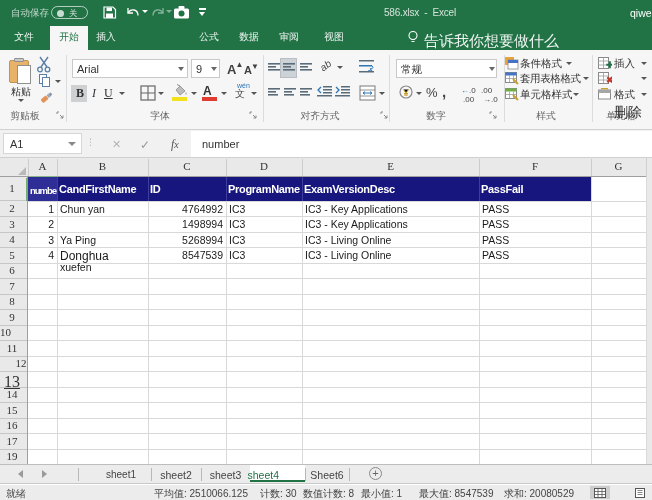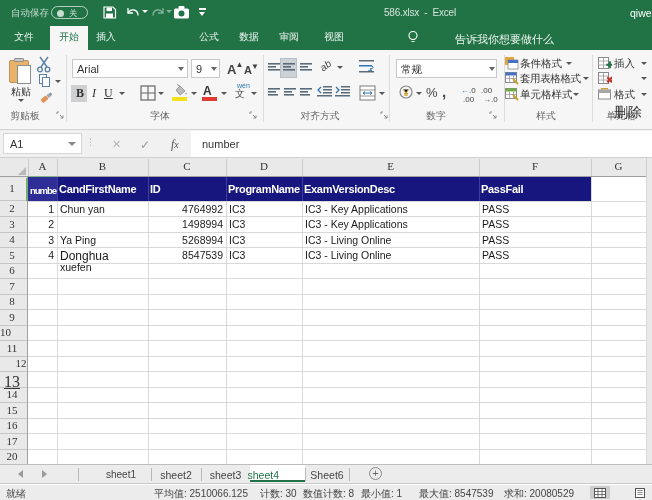--- a/index.html
+++ b/index.html
@@ -42,21 +42,21 @@
 <div class="abs" style="left:129.0px;top:31px;width:50px;text-align:center;font-size:9.8px;color:rgba(255,255,255,0.93);margin-top:26px;">页面布局</div>
 <div class="abs" style="left:194.0px;top:31px;width:30px;text-align:center;font-size:9.8px;color:rgba(255,255,255,0.93);">公式</div>
 <div class="abs" style="left:234.0px;top:31px;width:30px;text-align:center;font-size:9.8px;color:rgba(255,255,255,0.93);">数据</div>
 <div class="abs" style="left:274.0px;top:31px;width:30px;text-align:center;font-size:9.8px;color:rgba(255,255,255,0.93);">审阅</div>
 <div class="abs" style="left:319.0px;top:31px;width:30px;text-align:center;font-size:9.8px;color:rgba(255,255,255,0.93);">视图</div>
 <div class="abs" style="left:50px;top:31px;width:38px;text-align:center;font-size:9.8px;color:#217346;">开始</div>
 <svg class="abs" style="left:407px;top:30px;" width="12" height="15" viewBox="0 0 12 15">
 <circle cx="6" cy="5.5" r="4" fill="none" stroke="#fff" stroke-width="1.1"></circle>
 <path d="M4.5 9.5 h3 M4.5 11.5 h3" stroke="#fff" stroke-width="1.1"></path>
   </svg>
-<div class="abs" style="left:424px;top:32px;font-size:11px;color:rgba(255,255,255,0.92);margin-left:31px;">告诉我你想要做什么</div>
+<div class="abs" style="left:424px;top:32px;font-size:15px;color:rgba(255,255,255,0.92);">告诉我你想要做什么</div>
 <div class="abs" style="left:0;top:50px;width:652px;height:80px;background:#f5f6f5;border-bottom:1px solid #d2d2d2;"></div>
 <div class="abs" style="left:65.5px;top:55px;width:1px;height:67px;background:#dcdcdc;"></div>
 <div class="abs" style="left:262.5px;top:55px;width:1px;height:67px;background:#dcdcdc;"></div>
 <div class="abs" style="left:389px;top:55px;width:1px;height:67px;background:#dcdcdc;"></div>
 <div class="abs" style="left:504px;top:55px;width:1px;height:67px;background:#dcdcdc;"></div>
 <div class="abs" style="left:592px;top:55px;width:1px;height:67px;background:#dcdcdc;"></div>
 <div class="abs" style="left:5.5px;top:110px;width:39px;text-align:center;font-size:9.8px;color:#666;">剪贴板</div>
 <div class="abs" style="left:146.0px;top:110px;width:28px;text-align:center;font-size:9.8px;color:#666;">字体</div>
 <div class="abs" style="left:295.0px;top:110px;width:50px;text-align:center;font-size:9.8px;color:#666;">对齐方式</div>
 <div class="abs" style="left:422.0px;top:110px;width:28px;text-align:center;font-size:9.8px;color:#666;">数字</div>
@@ -297,21 +297,21 @@
 <div class="abs serif" style="left:0;top:372.5px;width:24px;text-align:center;font-size:16px;color:#333;text-decoration:underline;">13</div>
 <div class="abs" style="left:0;top:386.5px;width:27px;height:1px;background:#c6c6c6;"></div>
 <div class="abs serif" style="left:0;top:388.0px;width:24px;text-align:center;font-size:11px;color:#333;">14</div>
 <div class="abs" style="left:0;top:402.0px;width:27px;height:1px;background:#c6c6c6;"></div>
 <div class="abs serif" style="left:0;top:403.5px;width:24px;text-align:center;font-size:11px;color:#333;">15</div>
 <div class="abs" style="left:0;top:417.5px;width:27px;height:1px;background:#c6c6c6;"></div>
 <div class="abs serif" style="left:0;top:419.0px;width:24px;text-align:center;font-size:11px;color:#333;">16</div>
 <div class="abs" style="left:0;top:433.0px;width:27px;height:1px;background:#c6c6c6;"></div>
 <div class="abs serif" style="left:0;top:434.5px;width:24px;text-align:center;font-size:11px;color:#333;">17</div>
 <div class="abs" style="left:0;top:448.5px;width:27px;height:1px;background:#c6c6c6;"></div>
-<div class="abs serif" style="left:0;top:450.0px;width:24px;text-align:center;font-size:11px;color:#333;">20</div>
+<div class="abs serif" style="left:0;top:450.0px;width:24px;text-align:center;font-size:11px;color:#333;">19</div>
 <div class="abs" style="left:0;top:464.0px;width:27px;height:1px;background:#c6c6c6;"></div>
 <div class="abs" style="left:26px;top:177.5px;width:2px;height:23px;background:#6faf6f;"></div>
 <div class="abs" style="left:57px;top:177px;width:1px;height:287px;background:#d9d9d9;"></div>
 <div class="abs" style="left:148px;top:177px;width:1px;height:287px;background:#d9d9d9;"></div>
 <div class="abs" style="left:226px;top:177px;width:1px;height:287px;background:#d9d9d9;"></div>
 <div class="abs" style="left:302px;top:177px;width:1px;height:287px;background:#d9d9d9;"></div>
 <div class="abs" style="left:479px;top:177px;width:1px;height:287px;background:#d9d9d9;"></div>
 <div class="abs" style="left:591px;top:177px;width:1px;height:287px;background:#d9d9d9;"></div>
 <div class="abs" style="left:646px;top:177px;width:1px;height:287px;background:#d9d9d9;"></div>
 <div class="abs" style="left:28px;top:200.5px;width:618px;height:1px;background:#d9d9d9;"></div>

